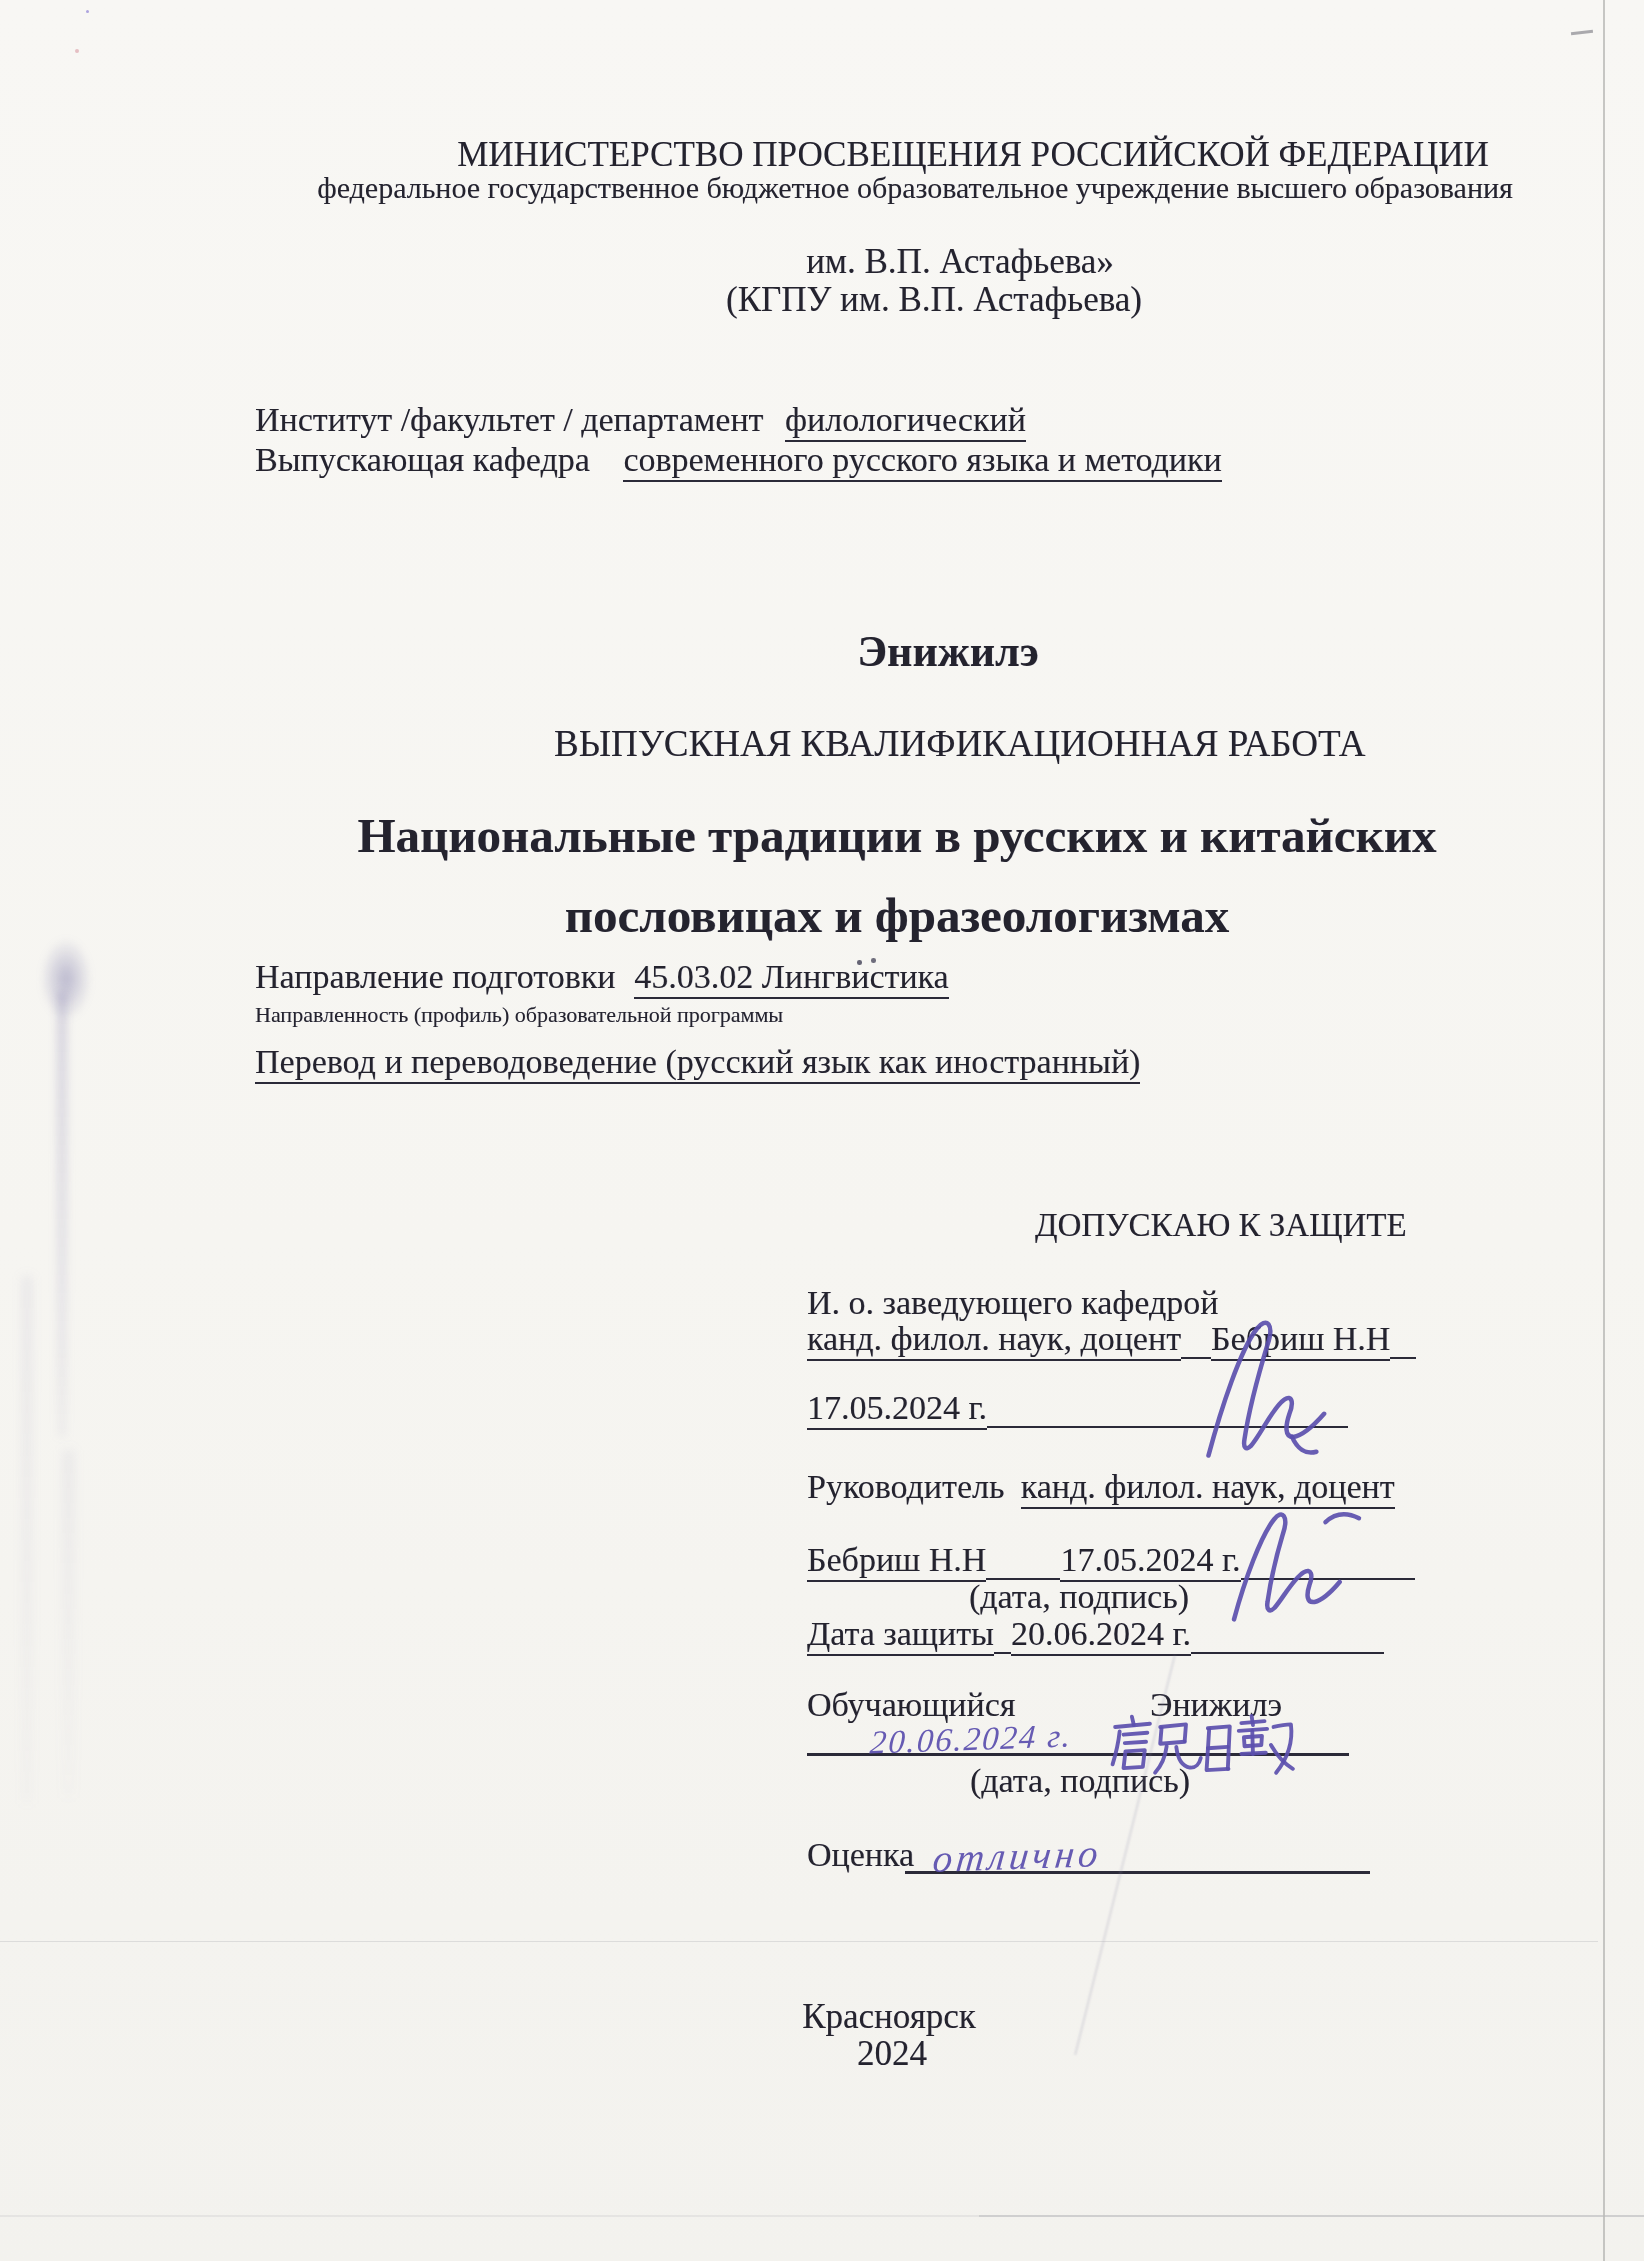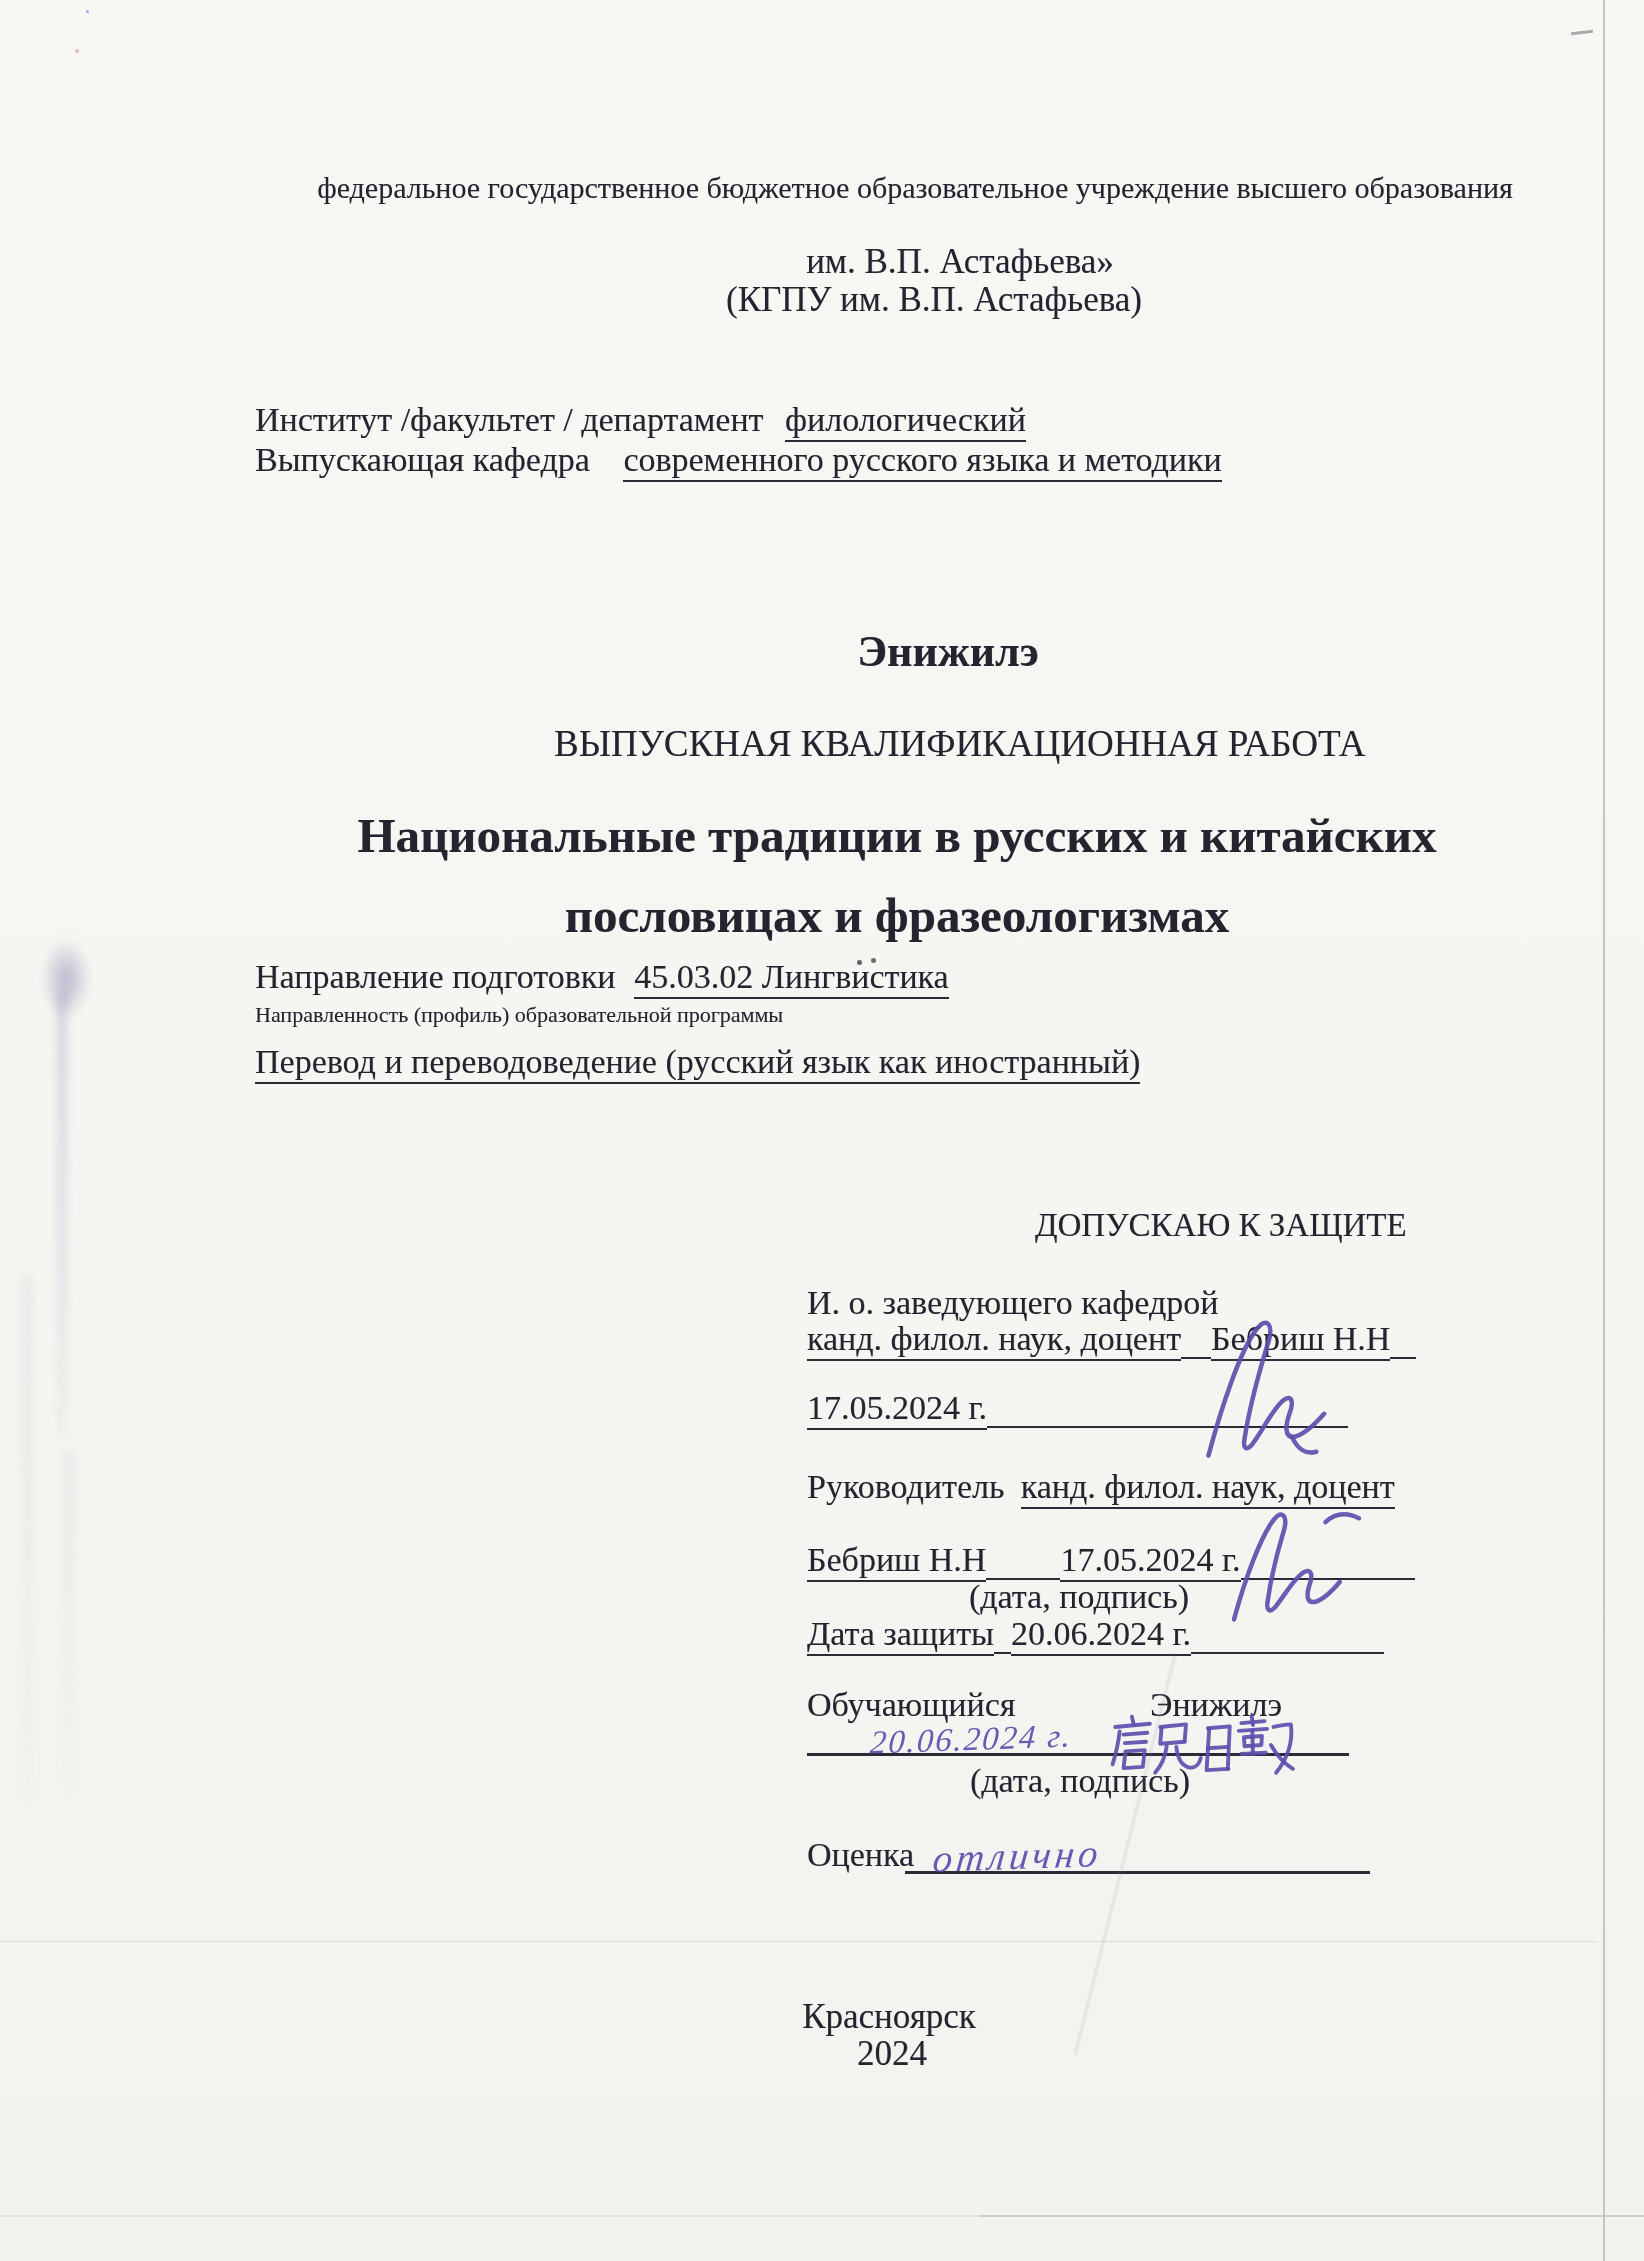--- a/index.html
+++ b/index.html
@@ -33,20 +33,21 @@
   }
   .sig{position:absolute;}
   .sig path{fill:none;stroke:var(--ink);stroke-linecap:round;stroke-linejoin:round;opacity:.92;}
   .artifact{position:absolute;pointer-events:none;}
 </style>
 </head>
 <body>
 
 <div class="page">
 
+  <div class="t c" style="top:135px;left:973px;font-size:35px;">МИНИСТЕРСТВО ПРОСВЕЩЕНИЯ РОССИЙСКОЙ ФЕДЕРАЦИИ</div>
   <div class="t c" style="top:171px;left:915px;font-size:30px;">федеральное государственное бюджетное образовательное учреждение высшего образования</div>
   <div class="t c" style="top:242px;left:960px;font-size:35px;">им. В.П. Астафьева»</div>
   <div class="t c" style="top:280px;left:934px;font-size:35px;">(КГПУ им. В.П. Астафьева)</div>
 
   <div class="t" style="top:400px;left:255px;font-size:34px;">
     <span>Институт /факультет /  департамент</span>
     <span class="u" style="margin-left:13px;">филологический</span>
   </div>
   <div class="t" style="top:440px;left:255px;font-size:34px;">
     <span>Выпускающая кафедра</span>

